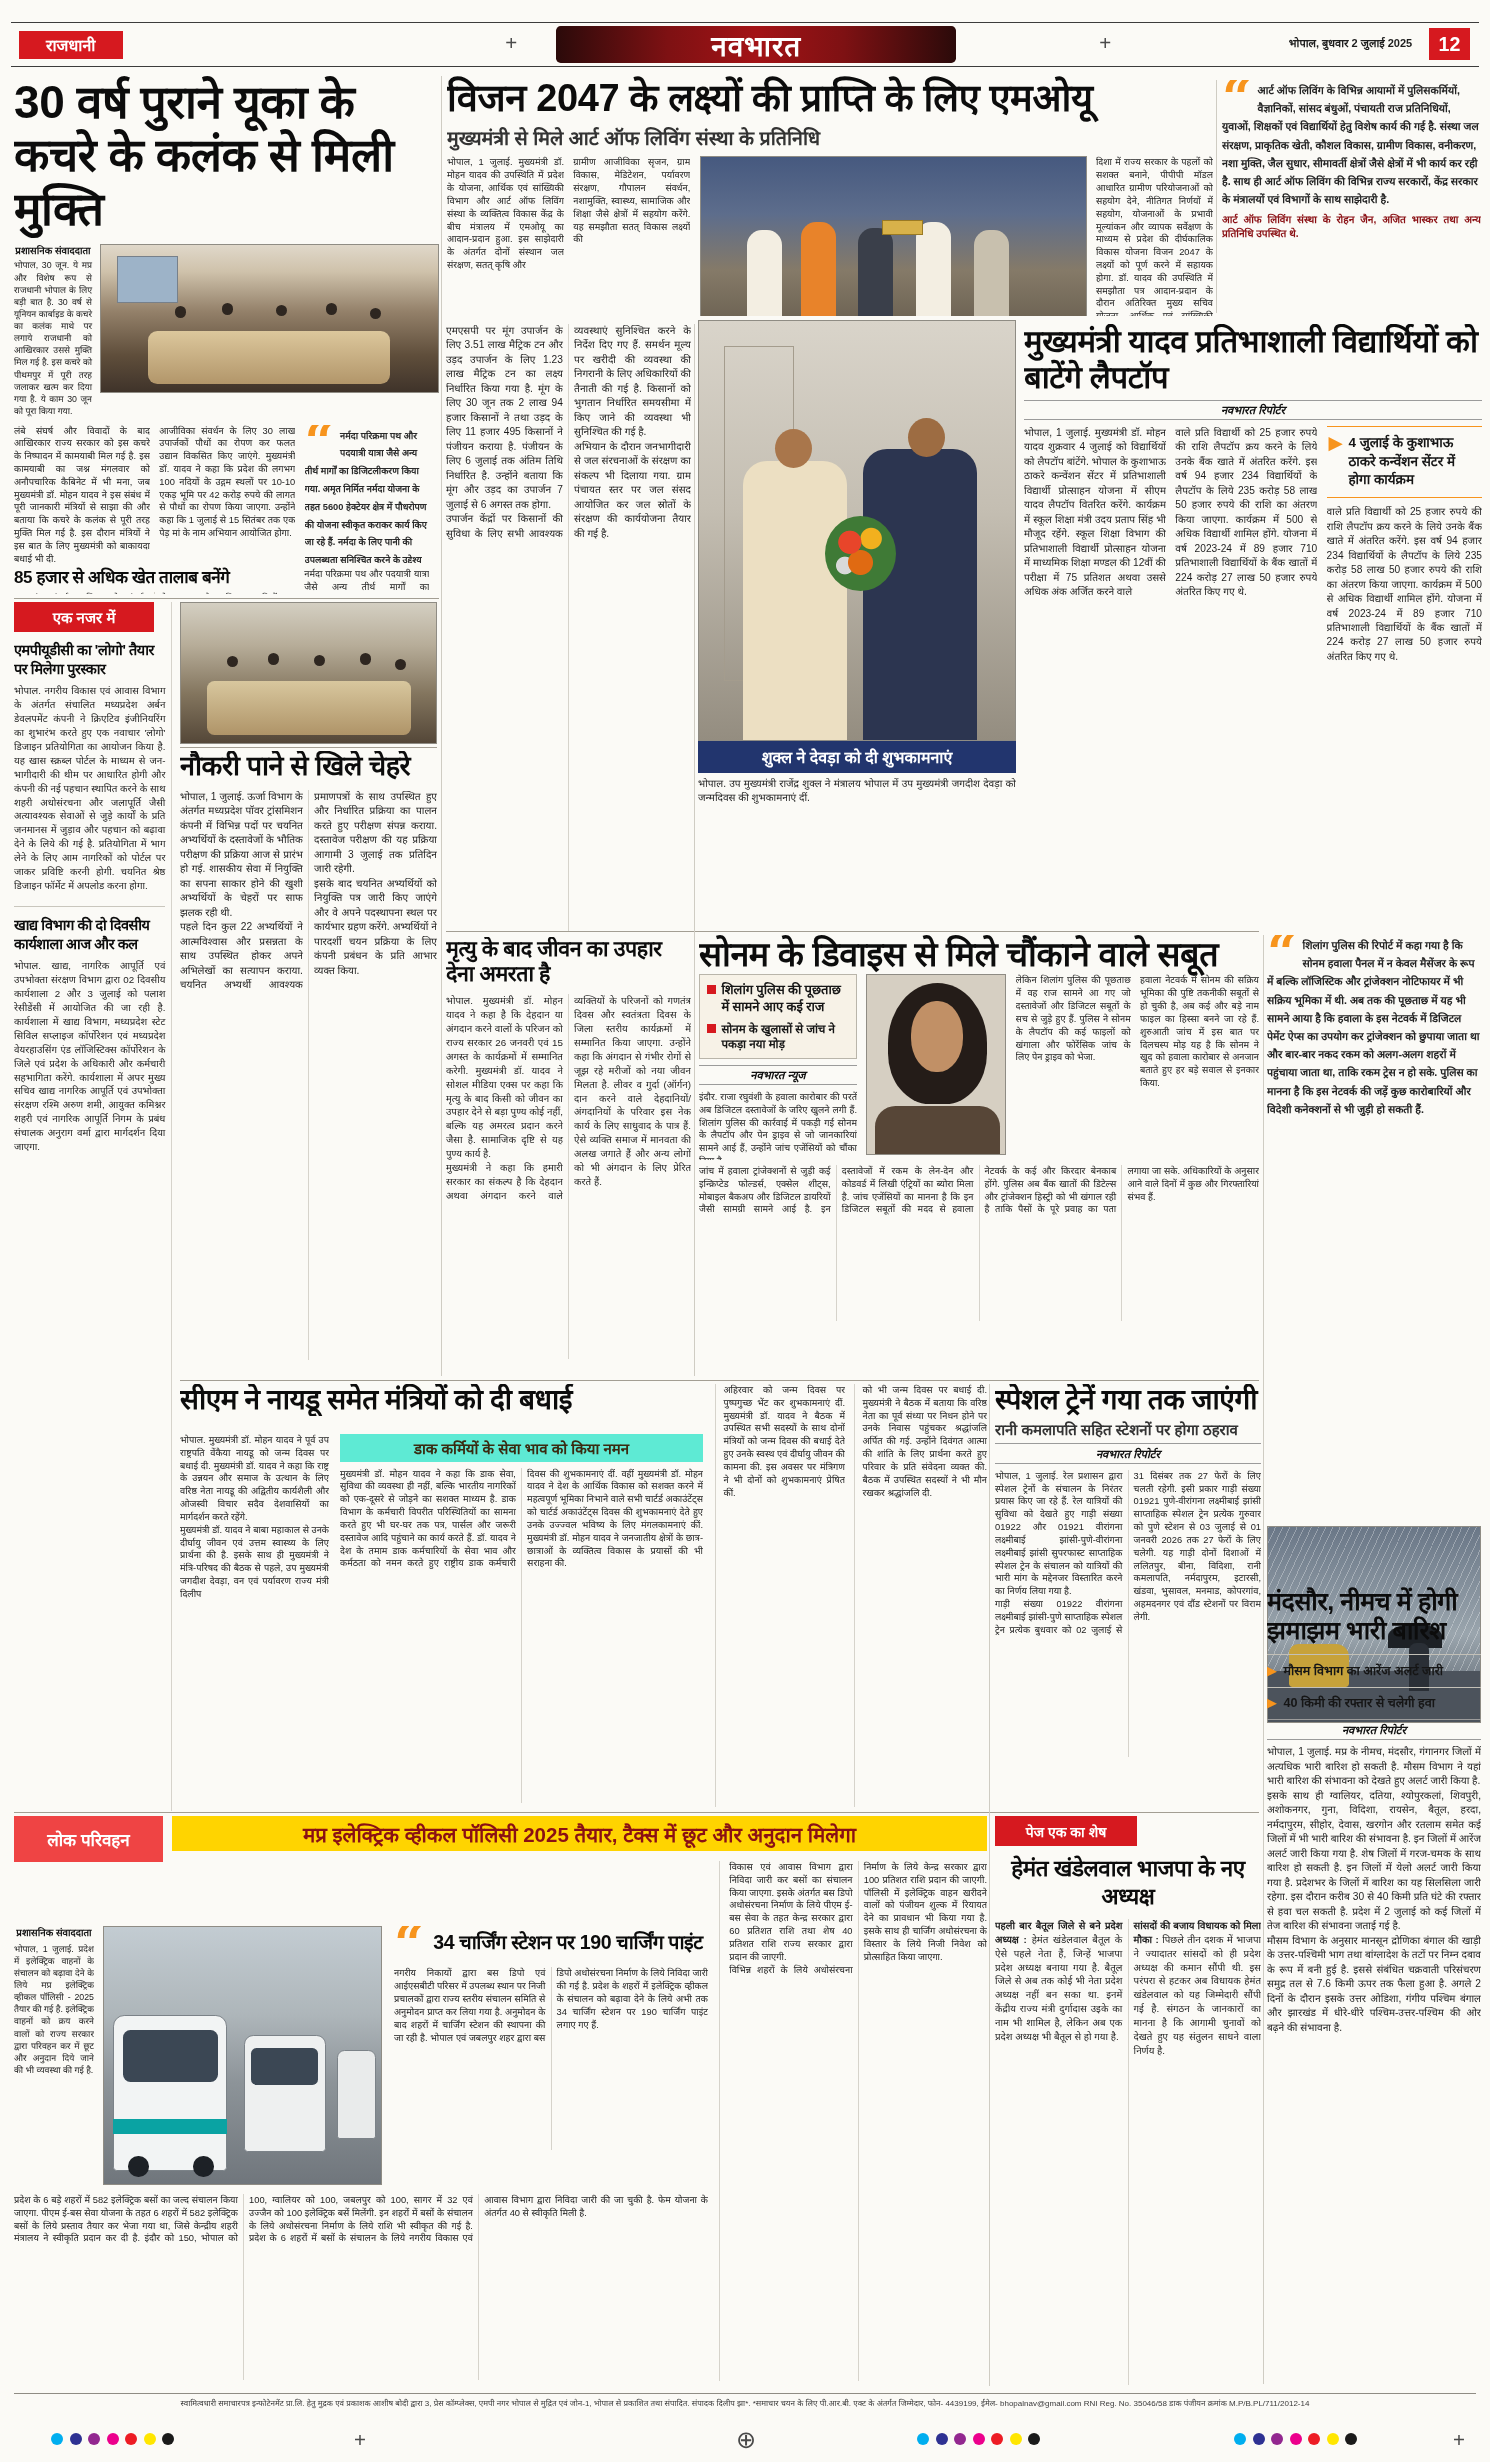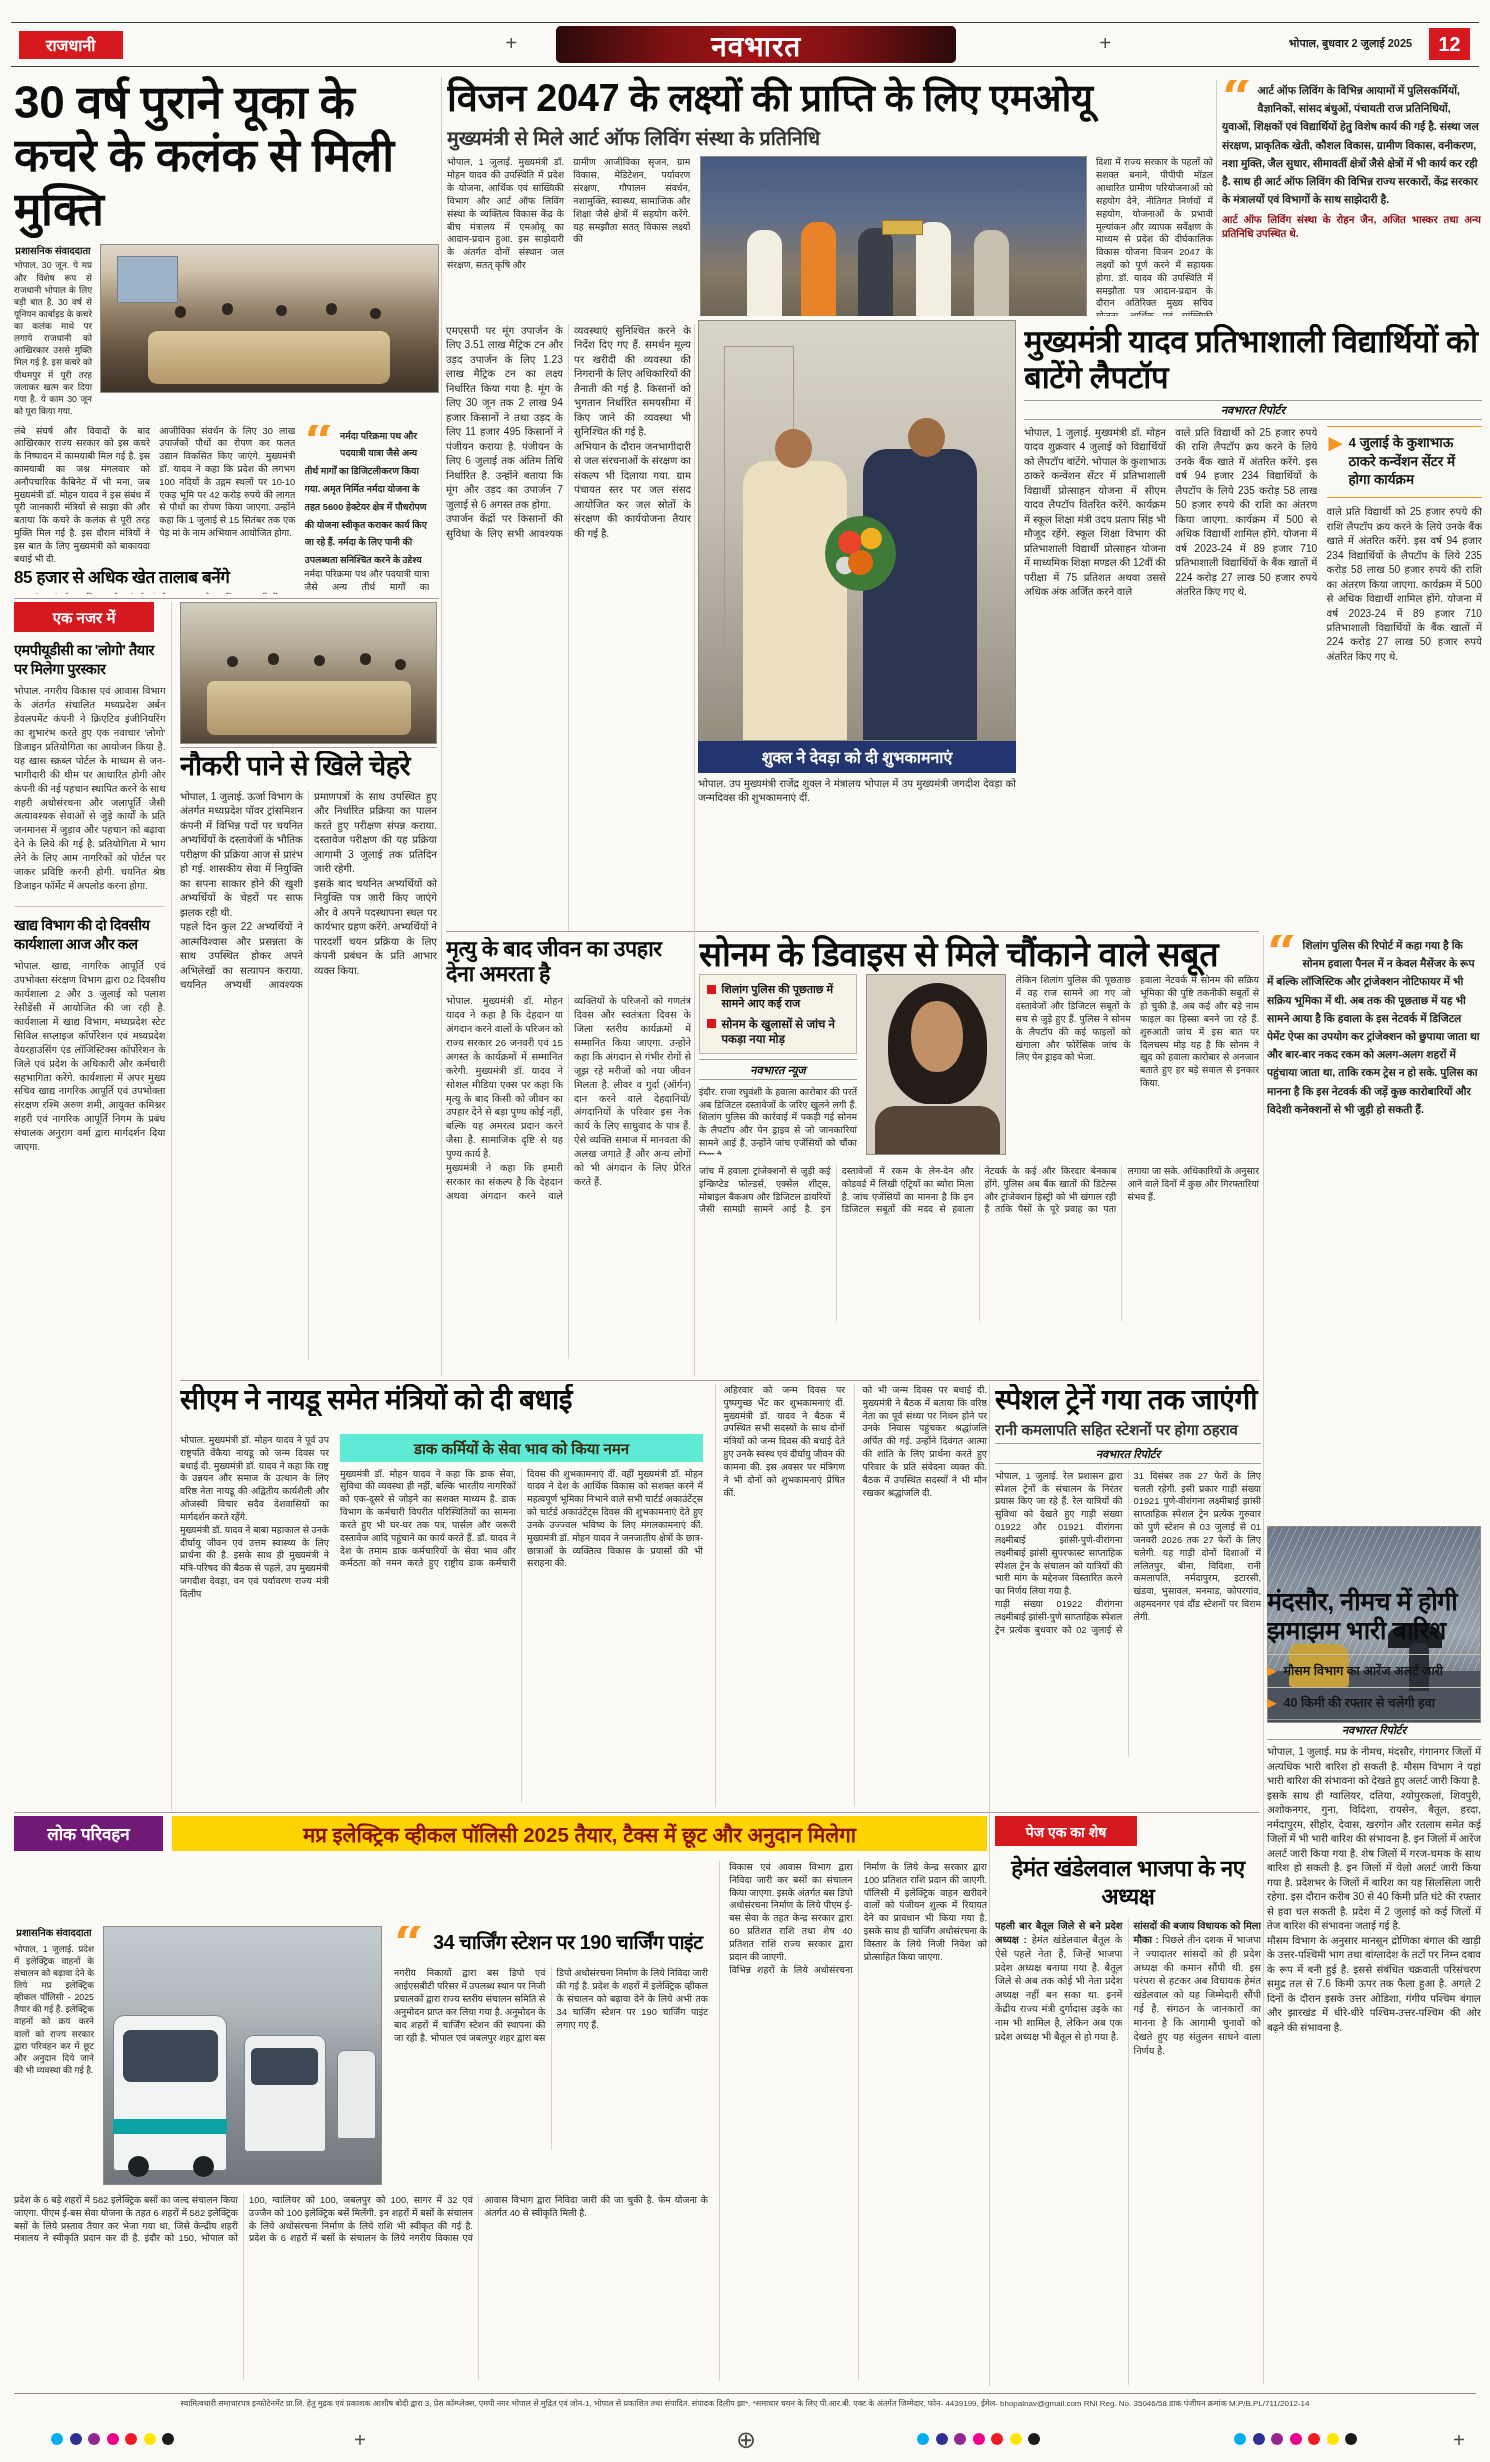--- a/index.html
+++ b/index.html
@@ -178,21 +178,21 @@
 मुख्यमंत्री ने कहा कि हमारी सरकार का संकल्प है कि देहदान अथवा अंगदान करने वाले व्यक्तियों के परिजनों को गणतंत्र दिवस और स्वतंत्रता दिवस के जिला स्तरीय कार्यक्रमों में सम्मानित किया जाएगा. उन्होंने कहा कि अंगदान से गंभीर रोगों से जूझ रहे मरीजों को नया जीवन मिलता है. लीवर व गुर्दा (ऑर्गन) दान करने वाले देहदानियों/अंगदानियों के परिवार इस नेक कार्य के लिए साधुवाद के पात्र हैं. ऐसे व्यक्ति समाज में मानवता की अलख जगाते हैं और अन्य लोगों को भी अंगदान के लिए प्रेरित करते हैं.</div>
   </div>
 
   <div class="abs" style="left:699px; top:935px; width:560px; height:441px;">
     <div class="hl" style="font-size:34px;">सोनम के डिवाइस से मिले चौंकाने वाले सबूत</div>
     <div style="display:flex; gap:9.3px; height:183px;">
       <div style="width:158px; flex:none;">
         <div style="border:0.9px solid #b9b5aa; background:#f7f2e7; padding:6.5px;">
           <div style="display:flex; gap:5.6px; margin-bottom:5.6px;">
             <span style="width:9.3px; height:9.3px; background:var(--red); flex:none; margin-top:2.8px;"></span>
-            <span style="font-weight:bold; font-size:11px; line-height:1.3;">शिलांग पुलिस की पूछताछ में सामने आए कई राज</span>
+            <span style="font-weight:bold; font-size:13px; line-height:1.3;font-family:Liberation Serif, serif;">शिलांग पुलिस की पूछताछ में सामने आए कई राज</span>
           </div>
           <div style="display:flex; gap:5.6px;">
             <span style="width:9.3px; height:9.3px; background:var(--red); flex:none; margin-top:2.8px;"></span>
             <span style="font-weight:bold; font-size:11.6px; line-height:1.3;">सोनम के खुलासों से जांच ने पकड़ा नया मोड़</span>
           </div>
         </div>
         <div class="byline" style="margin-top:5.6px;">नवभारत न्यूज</div>
         <div class="bt-sm" style="height:69px; overflow:hidden;">इंदौर. राजा रघुवंशी के हवाला कारोबार की परतें अब डिजिटल दस्तावेजों के जरिए खुलने लगी हैं. शिलांग पुलिस की कार्रवाई में पकड़ी गई सोनम के लैपटॉप और पेन ड्राइव से जो जानकारियां सामने आई हैं, उन्होंने जांच एजेंसियों को चौंका दिया है.</div>
       </div>
       <div class="photo" style="width:140px; height:181px; flex:none; background:#d6cfc2;">
@@ -251,21 +251,21 @@
       <span style="color:var(--orange); font-size:13px;">▶</span>
       <span style="font-weight:bold; font-size:12.6px; line-height:1.3;">40 किमी की रफ्तार से चलेगी हवा</span>
     </div>
     <div class="byline">नवभारत रिपोर्टर</div>
     <div class="bt prewrap" style="height:585px; overflow:hidden;">भोपाल, 1 जुलाई. मप्र के नीमच, मंदसौर, गंगानगर जिलों में अत्यधिक भारी बारिश हो सकती है. मौसम विभाग ने यहां भारी बारिश की संभावना को देखते हुए अलर्ट जारी किया है.
 इसके साथ ही ग्वालियर, दतिया, श्योपुरकलां, शिवपुरी, अशोकनगर, गुना, विदिशा, रायसेन, बैतूल, हरदा, नर्मदापुरम, सीहोर, देवास, खरगोन और रतलाम समेत कई जिलों में भी भारी बारिश की संभावना है. इन जिलों में आरेंज अलर्ट जारी किया गया है. शेष जिलों में गरज-चमक के साथ बारिश हो सकती है. इन जिलों में येलो अलर्ट जारी किया गया है. प्रदेशभर के जिलों में बारिश का यह सिलसिला जारी रहेगा. इस दौरान करीब 30 से 40 किमी प्रति घंटे की रफ्तार से हवा चल सकती है. प्रदेश में 2 जुलाई को कई जिलों में तेज बारिश की संभावना जताई गई है.
 मौसम विभाग के अनुसार मानसून द्रोणिका बंगाल की खाड़ी के उत्तर-पश्चिमी भाग तथा बांग्लादेश के तटों पर निम्न दबाव के रूप में बनी हुई है. इससे संबंधित चक्रवाती परिसंचरण समुद्र तल से 7.6 किमी ऊपर तक फैला हुआ है. अगले 2 दिनों के दौरान इसके उत्तर ओडिशा, गंगीय पश्चिम बंगाल और झारखंड में धीरे-धीरे पश्चिम-उत्तर-पश्चिम की ओर बढ़ने की संभावना है.</div>
   </div>
 
   <div class="abs" style="left:14px; top:1816px; width:973px; height:570px;">
-    <div class="tag abs" style="left:0; top:0; width:149px; height:35px; background:#701a75; font-size:17px;">
+    <div class="tag abs" style="left:0; top:0; width:149px; height:46px; background:#ef4444; font-size:17px;">
       <span>लोक परिवहन</span>
     </div>
     <div class="tag abs" style="left:158px; top:0; width:815px; height:35px; background:var(--yellow); color:var(--maroon); font-size:20.5px;">
       <span>मप्र इलेक्ट्रिक व्हीकल पॉलिसी 2025 तैयार, टैक्स में छूट और अनुदान मिलेगा</span>
     </div>
     <div class="abs" style="left:0; top:110px; width:80px; height:412px;">
       <div style="font-weight:bold; font-size:9.8px; text-align:center; margin-bottom:3.7px;">प्रशासनिक संवाददाता</div>
       <div class="bt-sm" style="font-size:8.8px;">भोपाल, 1 जुलाई. प्रदेश में इलेक्ट्रिक वाहनों के संचालन को बढ़ावा देने के लिये मप्र इलेक्ट्रिक व्हीकल पॉलिसी - 2025 तैयार की गई है. इलेक्ट्रिक वाहनों को क्रय करने वालों को राज्य सरकार द्वारा परिवहन कर में छूट और अनुदान दिये जाने की भी व्यवस्था की गई है.</div>
     </div>
     <div class="photo abs" style="left:89px; top:110px; width:279px; height:259px; background:linear-gradient(180deg,#c3ccd2 0%,#aeb6ba 34%,#8d9499 60%,#70767c 100%);">

